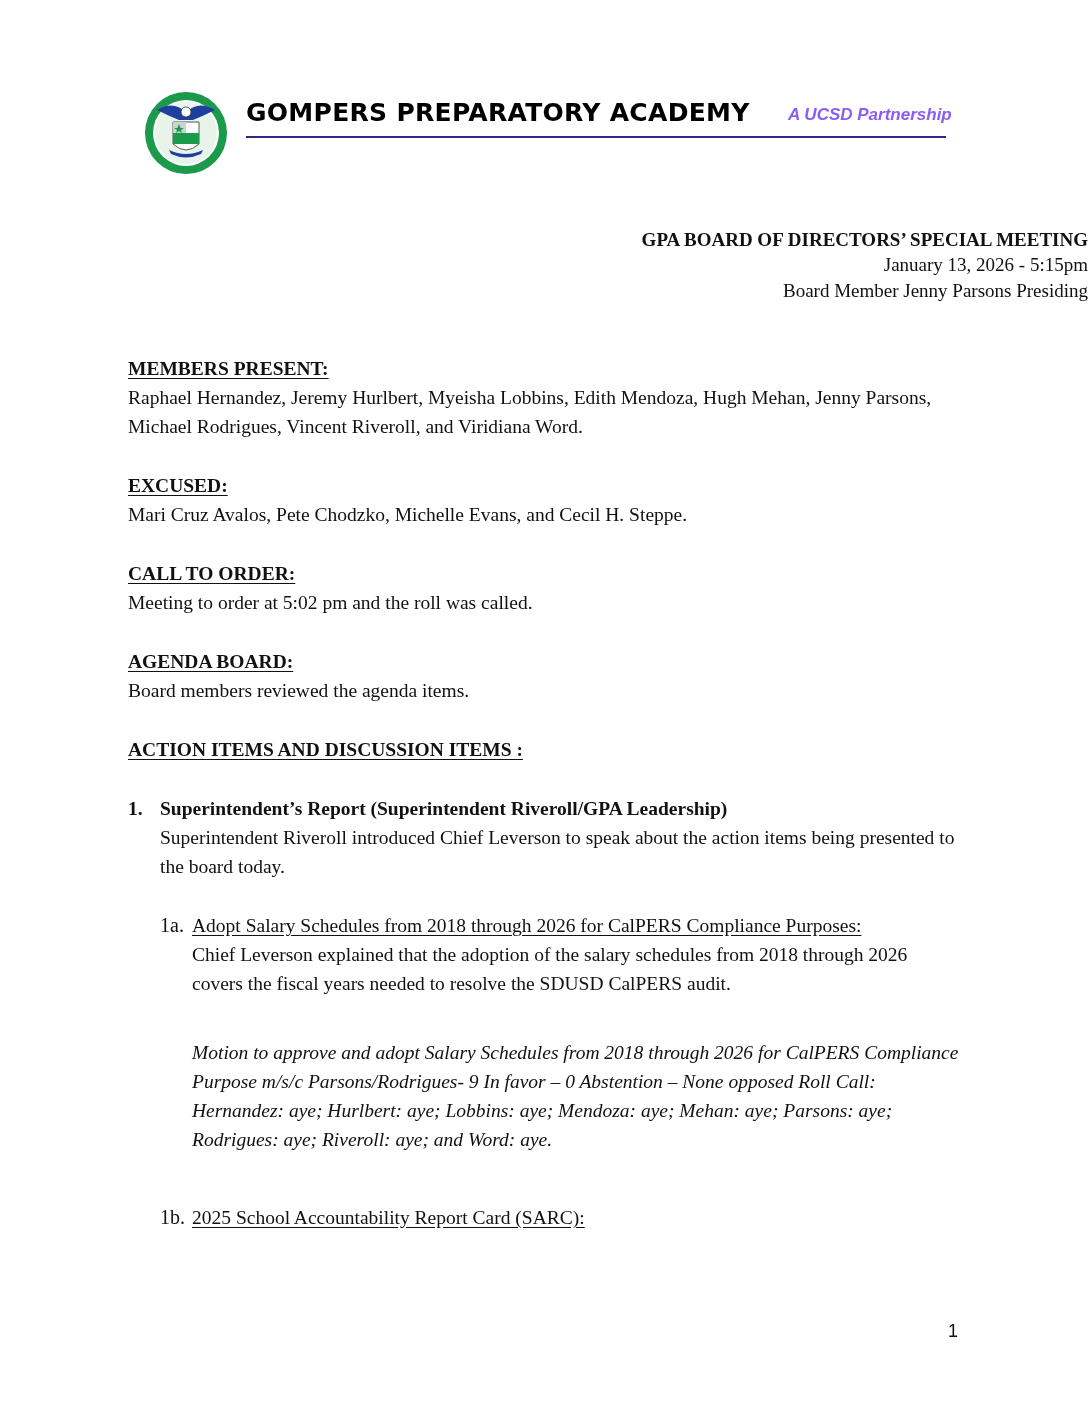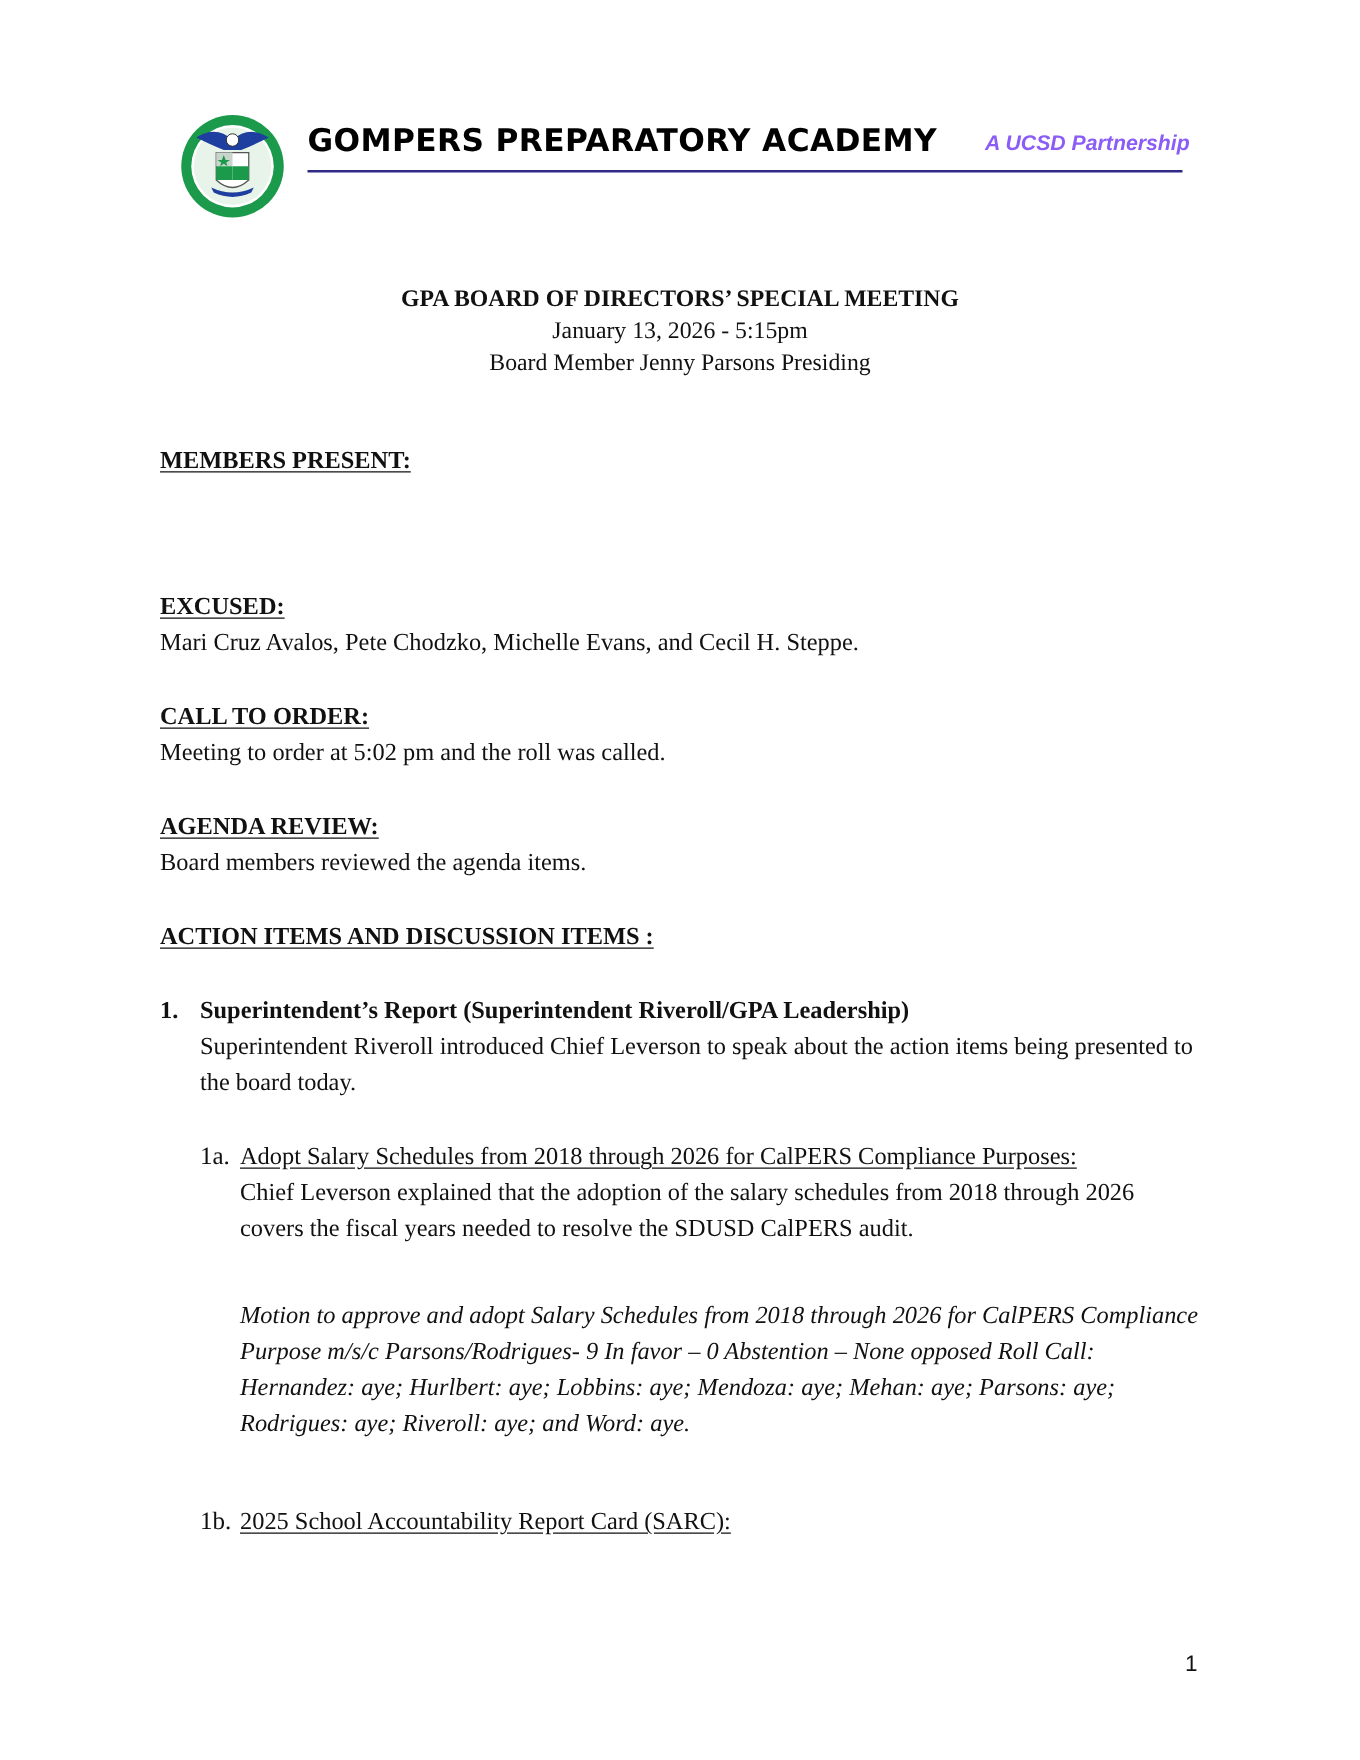--- a/index.html
+++ b/index.html
@@ -7,21 +7,21 @@
     .letterhead { position: absolute; left: 143px; top: 88px; width: 810px; height: 90px; }
     .seal { position: absolute; left: 0; top: 2px; width: 86px; height: 86px; }
     .school-name { position: absolute; left: 103px; top: 10px; font-family: "DejaVu Sans", sans-serif; font-weight: bold; font-size: 25px; color: #000000; letter-spacing: 0.3px; white-space: nowrap; }
     .partnership { position: absolute; left: 645px; top: 17px; font-family: "Liberation Sans", sans-serif; font-weight: bold; font-style: italic; font-size: 17px; color: #8b5cf6; white-space: nowrap; }
     .lh-rule { position: absolute; left: 103px; top: 48px; width: 700px; height: 2px; background: #2e2a86; }
     .contact { position: absolute; left: 103px; top: 62px; font-family: "Liberation Sans", sans-serif; font-size: 13px; color: #2e2a86; white-space: nowrap; }
     .contact span { margin-right: 14px; }
     .contact .lbl { font-weight: bold; font-style: italic; margin-right: 3px; }
     .contact .web { font-style: italic; }
 
-    .title-block { position: absolute; left: 0; top: 228px; width: 1088px; text-align: center; }
+    .title-block { position: absolute; left: 0; top: 228px; width: 1088px; text-align: right; }
     .title-block .t1 { font-weight: bold; font-size: 19px; line-height: 24px; }
     .title-block .t2 { font-size: 19px; line-height: 26px; }
 
     .sec { position: absolute; left: 128px; width: 835px; font-size: 19.5px; line-height: 29px; }
     .hdr { font-weight: bold; text-decoration: underline; text-underline-offset: 3px; }
     .item1 { position: absolute; left: 128px; top: 794px; width: 835px; font-size: 19.5px; line-height: 29px; }
     .num { display: inline-block; width: 32px; font-weight: bold; }
     .item-title { font-weight: bold; }
     .indent1 { padding-left: 32px; }
     .sub { position: absolute; left: 160px; width: 800px; font-size: 19.5px; line-height: 29px; }
@@ -54,34 +54,35 @@
 </div>
 
 <div class="title-block">
   <div class="t1">GPA BOARD OF DIRECTORS’ SPECIAL MEETING</div>
   <div class="t2">January 13, 2026 - 5:15pm</div>
   <div class="t2">Board Member Jenny Parsons Presiding</div>
 </div>
 
 <div class="sec" style="top:354px;">
   <div class="hdr">MEMBERS PRESENT:</div>
+  <div>Raphael Hernandez, Jeremy Hurlbert, Myeisha Lobbins, Edith Mendoza, Hugh Mehan, Jenny Parsons, Michael Rodrigues, Vincent Riveroll, and Viridiana Word.</div>
 </div>
 
 <div class="sec" style="top:471px;">
   <div class="hdr">EXCUSED:</div>
   <div>Mari Cruz Avalos, Pete Chodzko, Michelle Evans, and Cecil H. Steppe.</div>
 </div>
 
 <div class="sec" style="top:559px;">
   <div class="hdr">CALL TO ORDER:</div>
   <div>Meeting to order at 5:02 pm and the roll was called.</div>
 </div>
 
 <div class="sec" style="top:647px;">
-  <div class="hdr">AGENDA REVIEW:</div>
+  <div class="hdr">AGENDA BOARD:</div>
   <div>Board members reviewed the agenda items.</div>
 </div>
 
 <div class="sec" style="top:735px;">
   <div class="hdr">ACTION ITEMS AND DISCUSSION ITEMS :</div>
 </div>
 
 <div class="item1">
   <div><span class="num">1.</span><span class="item-title">Superintendent’s Report (Superintendent Riveroll/GPA Leadership)</span></div>
   <div class="indent1">Superintendent Riveroll introduced Chief Leverson to speak about the action items being presented to the board today.</div>

